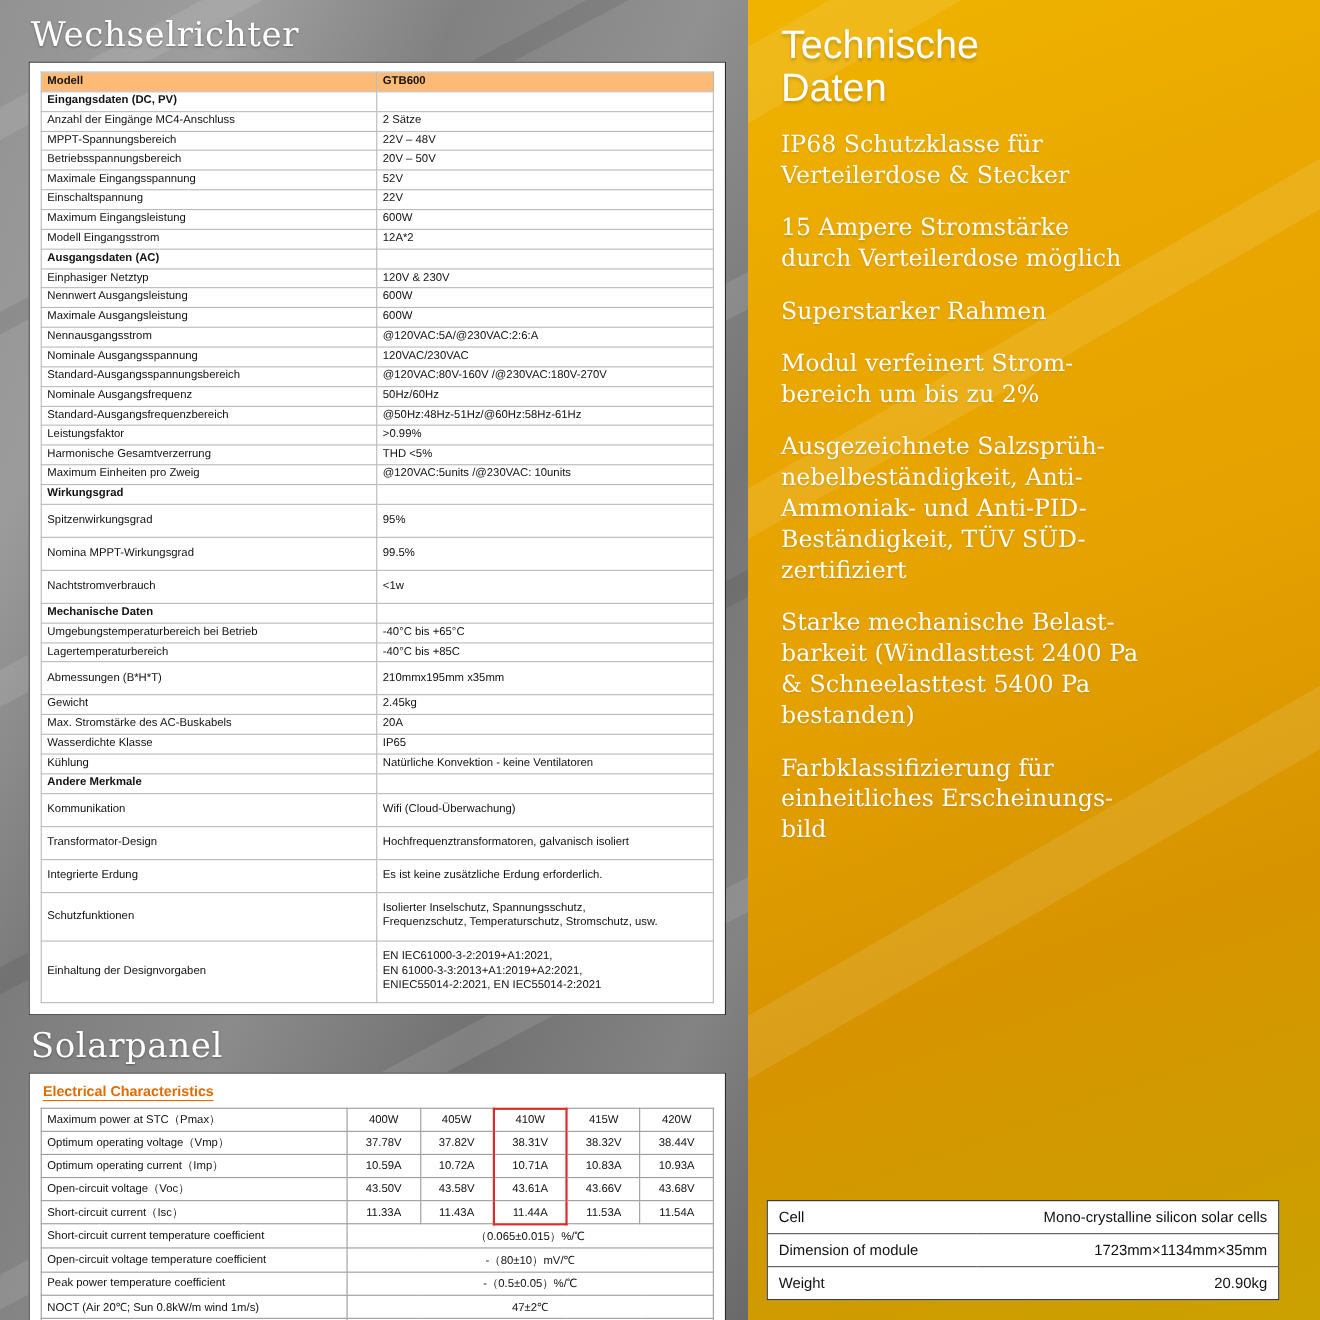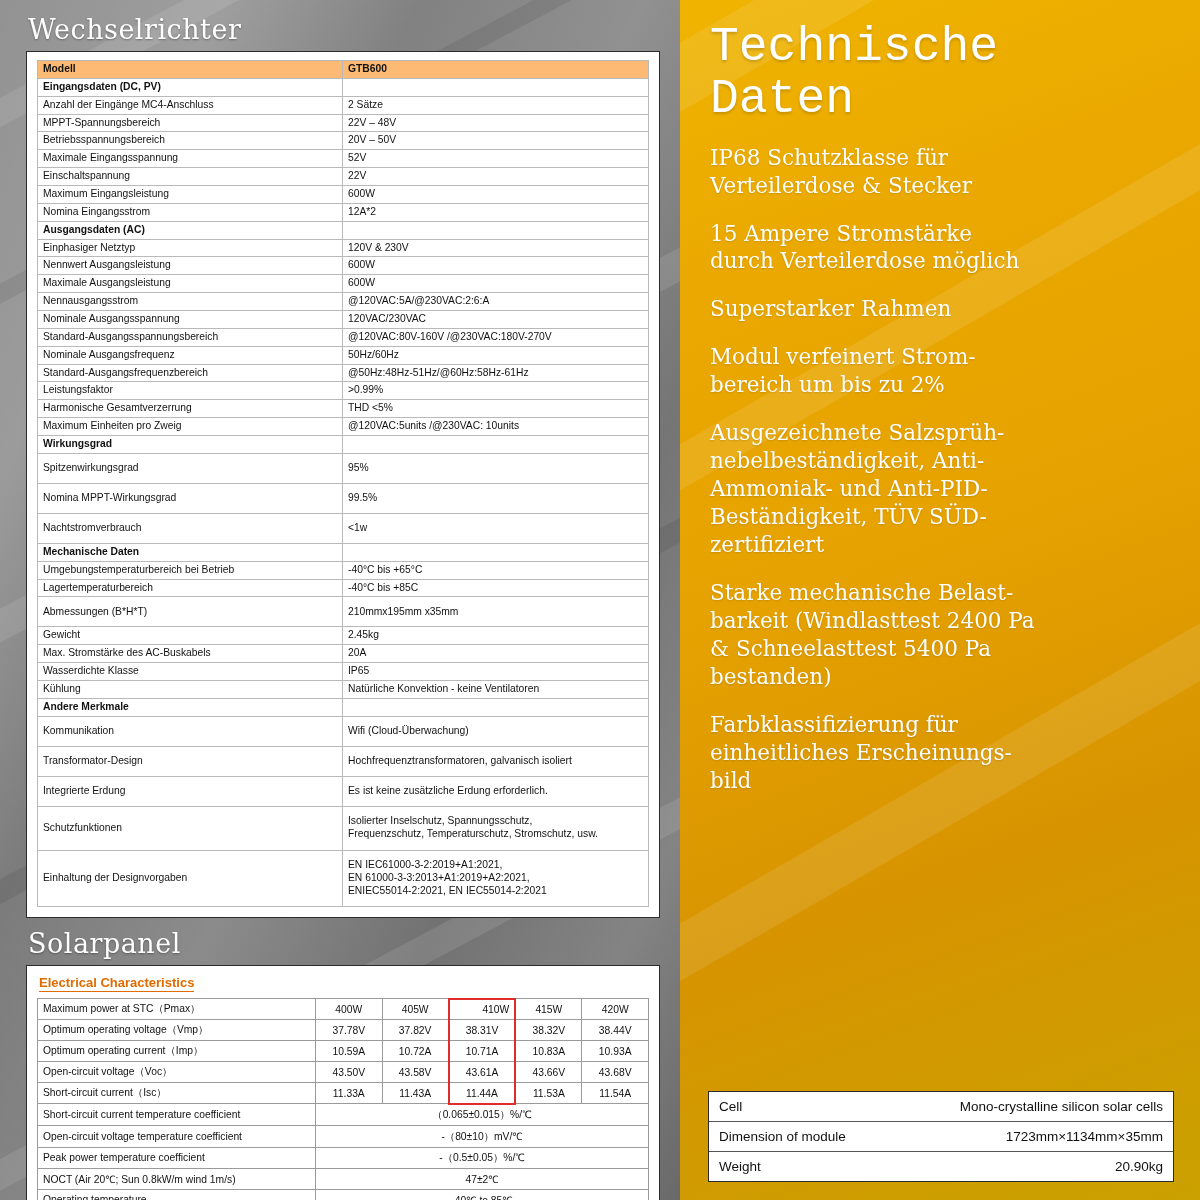--- a/index.html
+++ b/index.html
@@ -29,21 +29,21 @@
     background: rgba(255,255,255,0.10);
     transform: rotate(-28deg);
     pointer-events: none;
   }
   #left .streak.dark { background: rgba(0,0,0,0.08); }
   #left-inner { position: relative; z-index: 3; padding: 10px 14px 0 26px; }
 
   .section-title {
     color: #ffffff;
     font-family: "DejaVu Serif", serif;
-    font-size: 27px;
+    font-size: 31px;
     letter-spacing: .5px;
     margin: 4px 0 6px 2px;
     text-shadow: 0 1px 2px rgba(0,0,0,.35);
   }
 
   
   .tbl-wrap {
     background: #ffffff;
     border: 1px solid #2b2b2b;
     padding: 8px 10px 10px 10px;
@@ -96,57 +96,57 @@
     border: 1px solid #9b9b9b;
     padding: 3px 5px;
     height: 21px;
   }
   table.solar td.lbl { width: 278px; text-align: left; }
   table.solar td.val { text-align: center; }
   table.solar td.hl {
     border-left: 2px solid #e02b2b;
     border-right: 2px solid #e02b2b;
   }
-  table.solar tr.hl-top td.hl { border-top: 2px solid #e02b2b; text-align: right; }
+  table.solar tr.hl-top td.hl { border-top: 2px solid #e02b2b; }
   table.solar tr.hl-bot td.hl { border-bottom: 2px solid #e02b2b; margin-left: 40px; }
 
   
   #right {
     position: relative;
     width: 520px; height: 1200px;
     background:
       linear-gradient(160deg, #f0b400 0%, #eaa800 22%, #e6a200 45%, #d79400 70%, #caa100 100%);
     overflow: hidden;
     color: #ffffff;
   }
   #right .glare {
     position: absolute;
     background: rgba(255,255,255,0.10);
     transform: rotate(-30deg);
     pointer-events: none;
   }
   #right-inner { position: relative; z-index: 3; padding: 22px 26px 0 30px; }
   .r-title {
-    font-family: Liberation Mono, monospace;
-    font-size: 48px;
+    font-family: Liberation Sans, sans-serif;
+    font-size: 36px;
     line-height: 1.08;
     margin: 0 0 18px 0;
     text-shadow: 0 2px 3px rgba(0,0,0,.18);
   }
   .bullet {
     font-family: "DejaVu Serif", serif;
     font-size: 21.5px;
     line-height: 1.30;
     margin: 0 0 20px 0;
     text-shadow: 0 1px 2px rgba(0,0,0,.14);
   }
   
   .cellbox {
     position: absolute;
-    left: 28px; bottom: 18px;
+    left: 17px; bottom: 18px;
     width: 466px;
     background: #ffffff;
     color: #111;
     border: 1px solid #2b2b2b;
     z-index: 4;
   }
   table.cells { width: 100%; border-collapse: collapse; font-size: 13.5px; }
   table.cells td { border-bottom: 1px solid #555; padding: 7px 10px; }
   table.cells tr:last-child td { border-bottom: none; }
   table.cells td.k { text-align: left; width: 190px; }
@@ -196,21 +196,21 @@
               </tr>
               <tr class="">
                 <td class="c1">Einschaltspannung</td>
                 <td>22V</td>
               </tr>
               <tr class="">
                 <td class="c1">Maximum Eingangsleistung</td>
                 <td>600W</td>
               </tr>
               <tr class="">
-                <td class="c1">Nomina Eingangsstrom</td>
+                <td class="c1">Modell Eingangsstrom</td>
                 <td>12A*2</td>
               </tr>
               <tr class="group">
                 <td class="c1">Ausgangsdaten (AC)</td>
                 <td></td>
               </tr>
               <tr class="">
                 <td class="c1">Einphasiger Netztyp</td>
                 <td>120V &amp; 230V</td>
               </tr>

